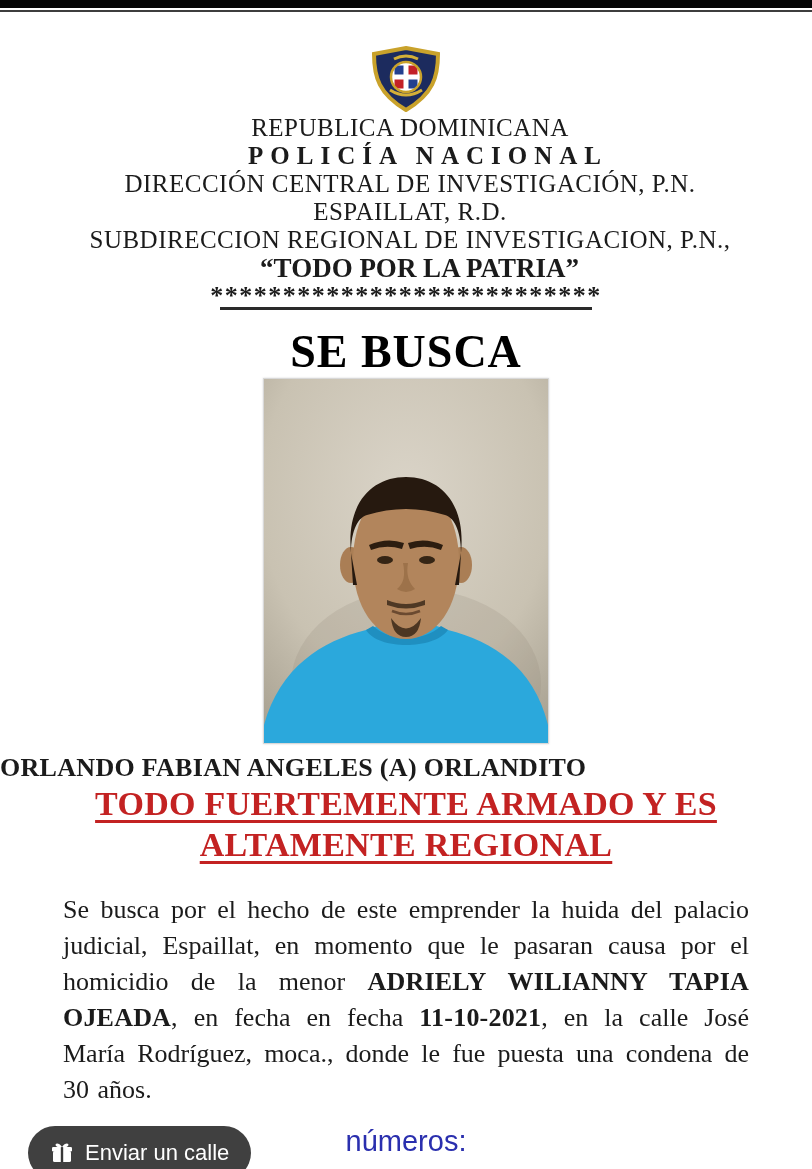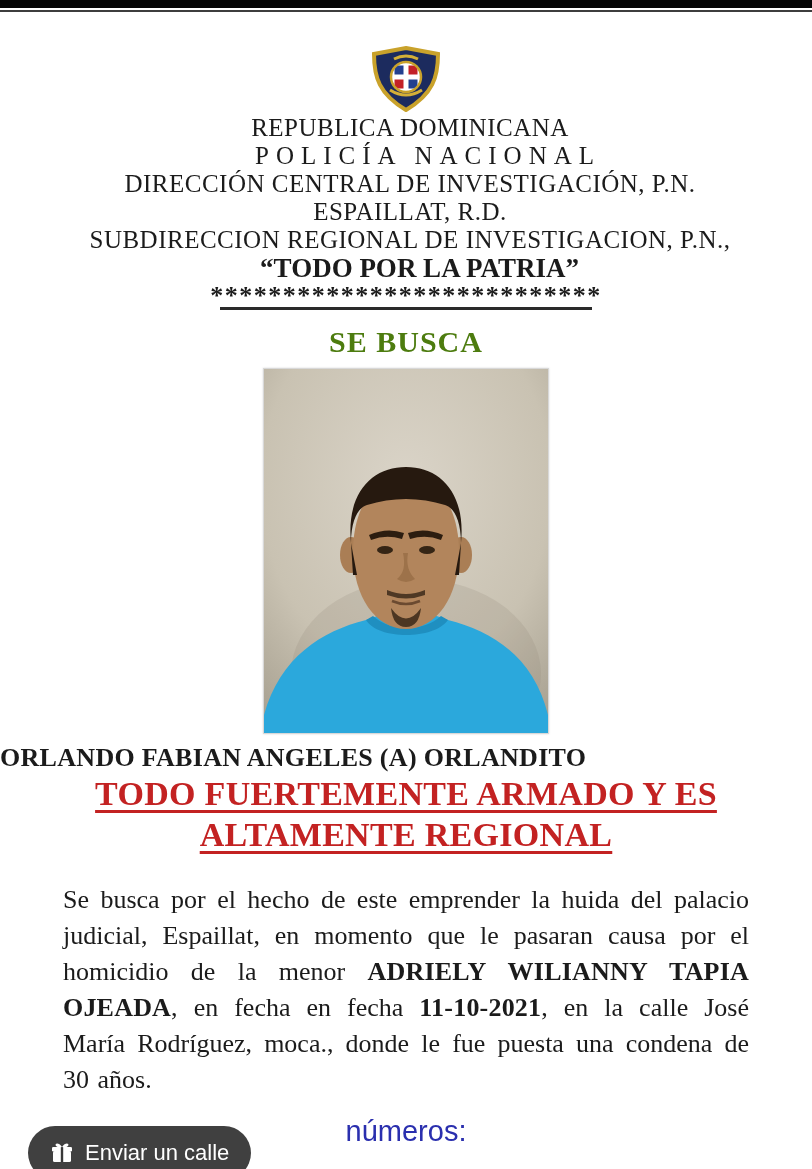--- a/index.html
+++ b/index.html
@@ -25,21 +25,21 @@
   .badge-wrap svg { display: block; }
 
   .hline {
     text-align: center;
     font-size: 25px;
     line-height: 28px;
     letter-spacing: 0.5px;
     padding-left: 8px;
   }
   .hline.police {
-    font-weight: normal;
+    font-weight: bold;
     letter-spacing: 7px;
     margin-left: 36px;
   }
   .motto {
     text-align: center;
     font-weight: bold;
     font-size: 27px;
     line-height: 29px;
     margin-left: 27px;
   }
@@ -52,25 +52,25 @@
     margin-top: 2px;
   }
   .rule {
     width: 372px;
     margin: 0 auto;
     border-top: 3px solid #2a2a2a;
   }
 
   .se-busca {
     text-align: center;
-    color: #4d7c0f;
-    font-weight: bold;
-    font-size: 30px;
+    color: #000000;
+    font-weight: bold;
+    font-size: 46px;
     line-height: 48px;
-    margin-top: 8px;
+    margin-top: 18px;
     letter-spacing: 1px;
   }
 
   .photo {
     width: 286px;
     height: 366px;
     margin: 2px auto 0;
     border: 1px solid #d8d8d8;
     box-shadow: 0 0 2px rgba(0,0,0,.15);
   }

